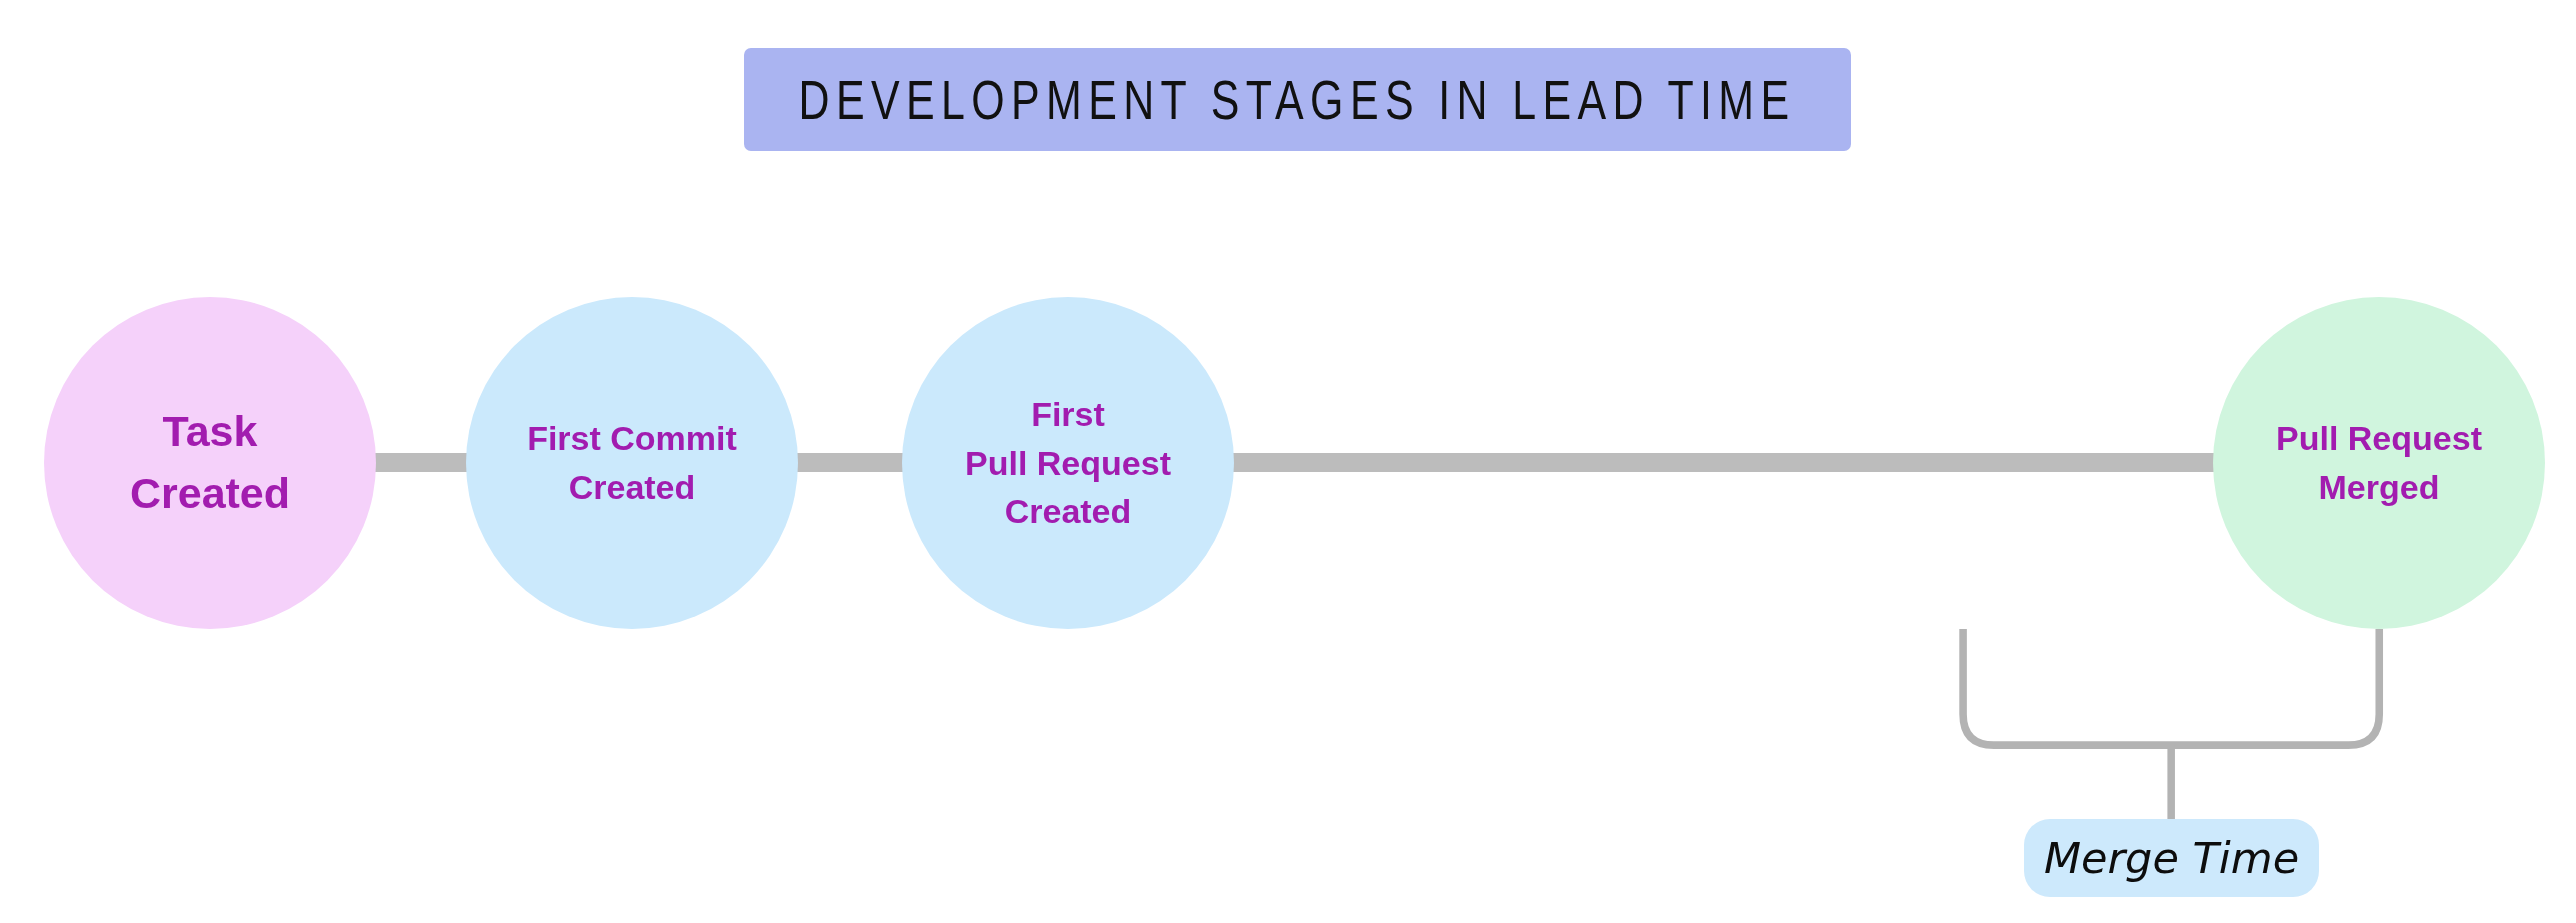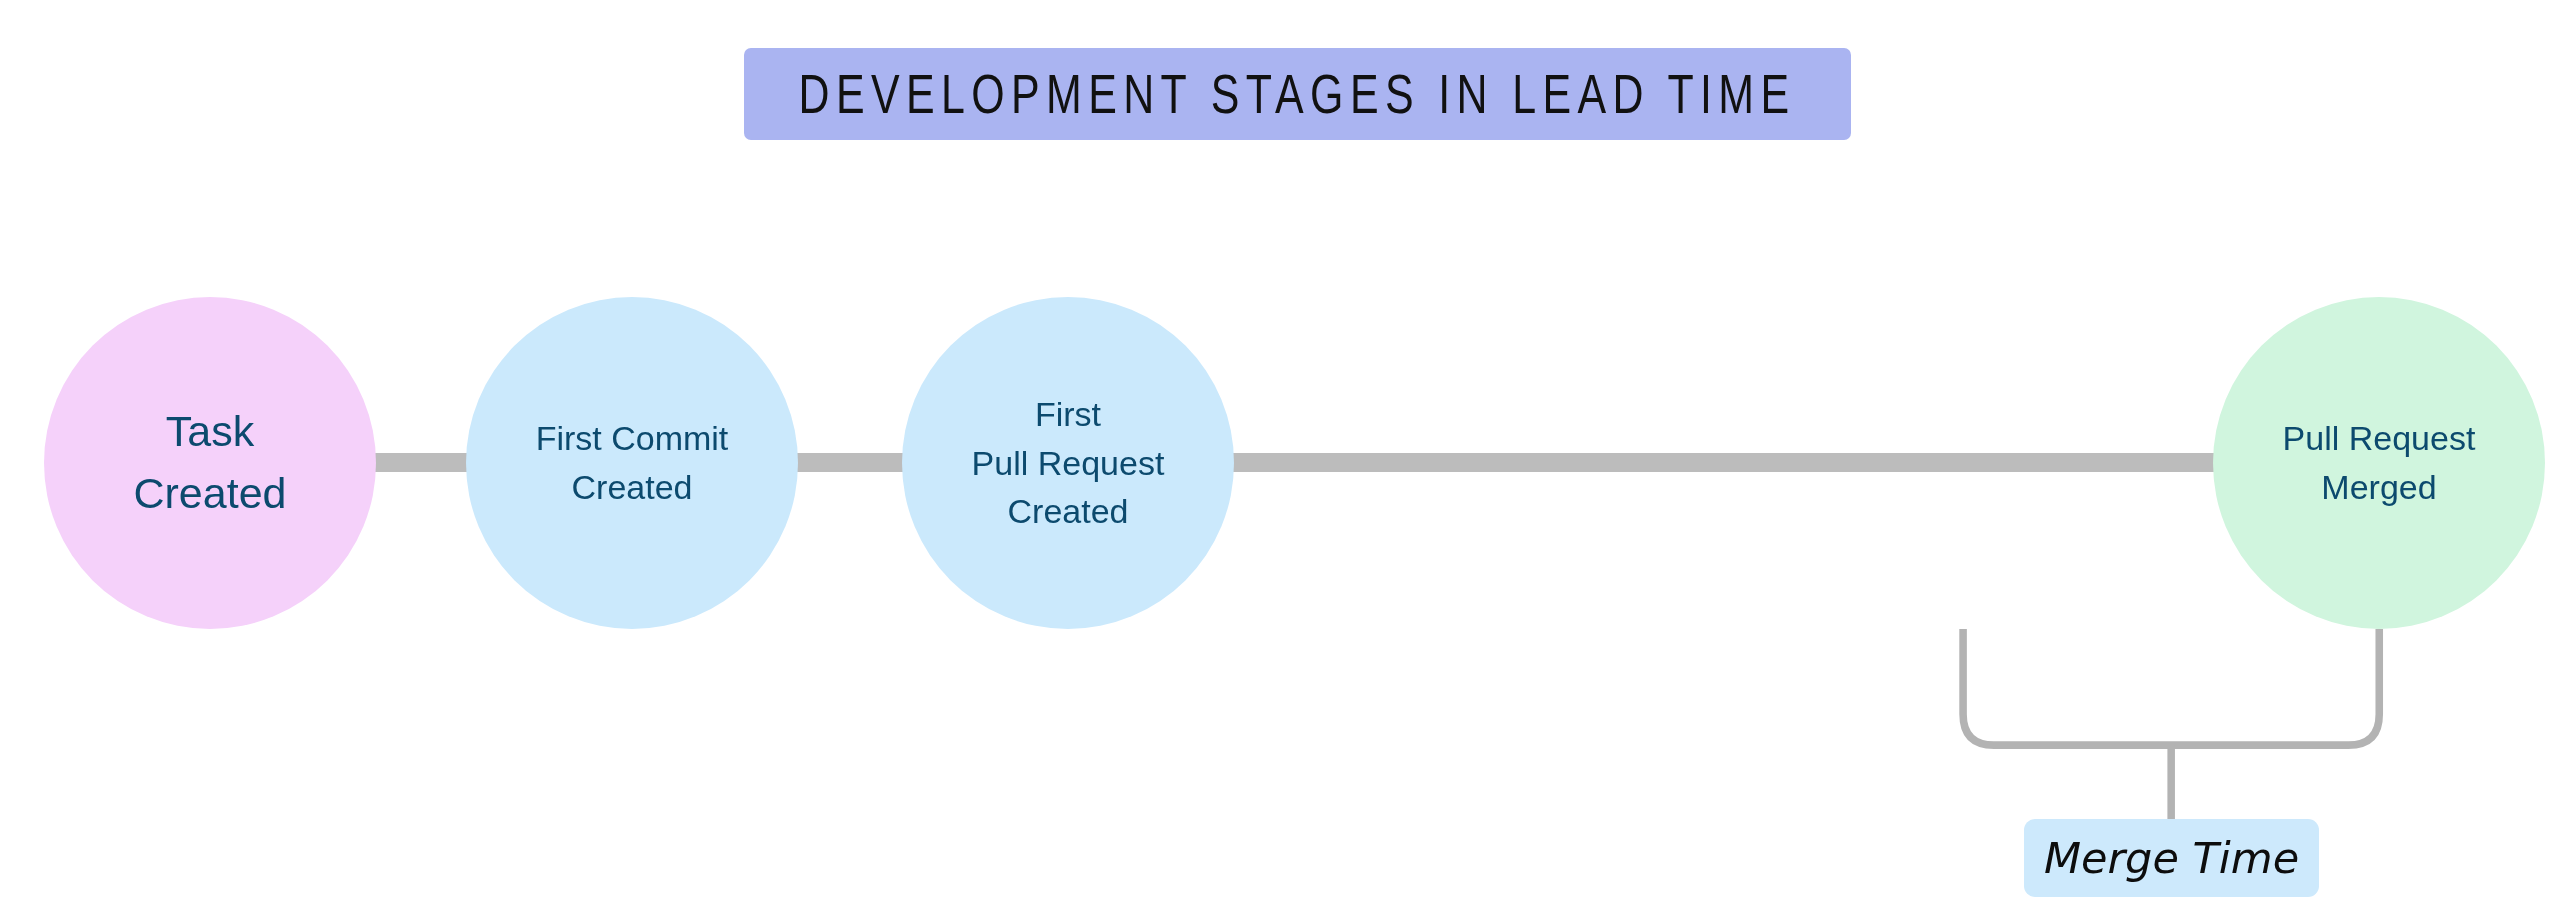--- a/index.html
+++ b/index.html
@@ -13,21 +13,21 @@
     width: 2576px;
     height: 923px;
     background: #ffffff;
     overflow: hidden;
   }
   .title-banner {
     position: absolute;
     left: 744px;
     top: 48px;
     width: 1107px;
-    height: 92px;
+    height: 103px;
     border-radius: 6.9px;
     display: flex;
     align-items: center;
     justify-content: center;
   }
   .title-text {
     display: inline-block;
     font-size: 55px;
     font-weight: 400;
     color: #111111;
@@ -49,22 +49,22 @@
     height: 332px;
     border-radius: 50%;
     display: flex;
     align-items: center;
     justify-content: center;
     text-align: center;
     z-index: 2;
   }
   .stage-label {
     white-space: pre-line;
-    color: #0c4a6e;
-    font-weight: 400;
+    color: #a21caf;
+    font-weight: 700;
     font-size: 34px;
     line-height: 1.44;
   }
   .stage-label.big {
     font-size: 43px;
   }
   .bracket-svg {
     position: absolute;
     left: 0;
     top: 0;
@@ -72,21 +72,21 @@
     height: 923px;
     z-index: 1;
     pointer-events: none;
   }
   .merge-box {
     position: absolute;
     left: 2024px;
     top: 819px;
     width: 295px;
     height: 78px;
-    border-radius: 11px;
+    border-radius: 26px;
     display: flex;
     align-items: center;
     justify-content: center;
     z-index: 3;
   }
   .merge-label {
     font-family: "DejaVu Sans", sans-serif;
     font-style: italic;
     font-size: 43px;
     color: #0d0d0d;

